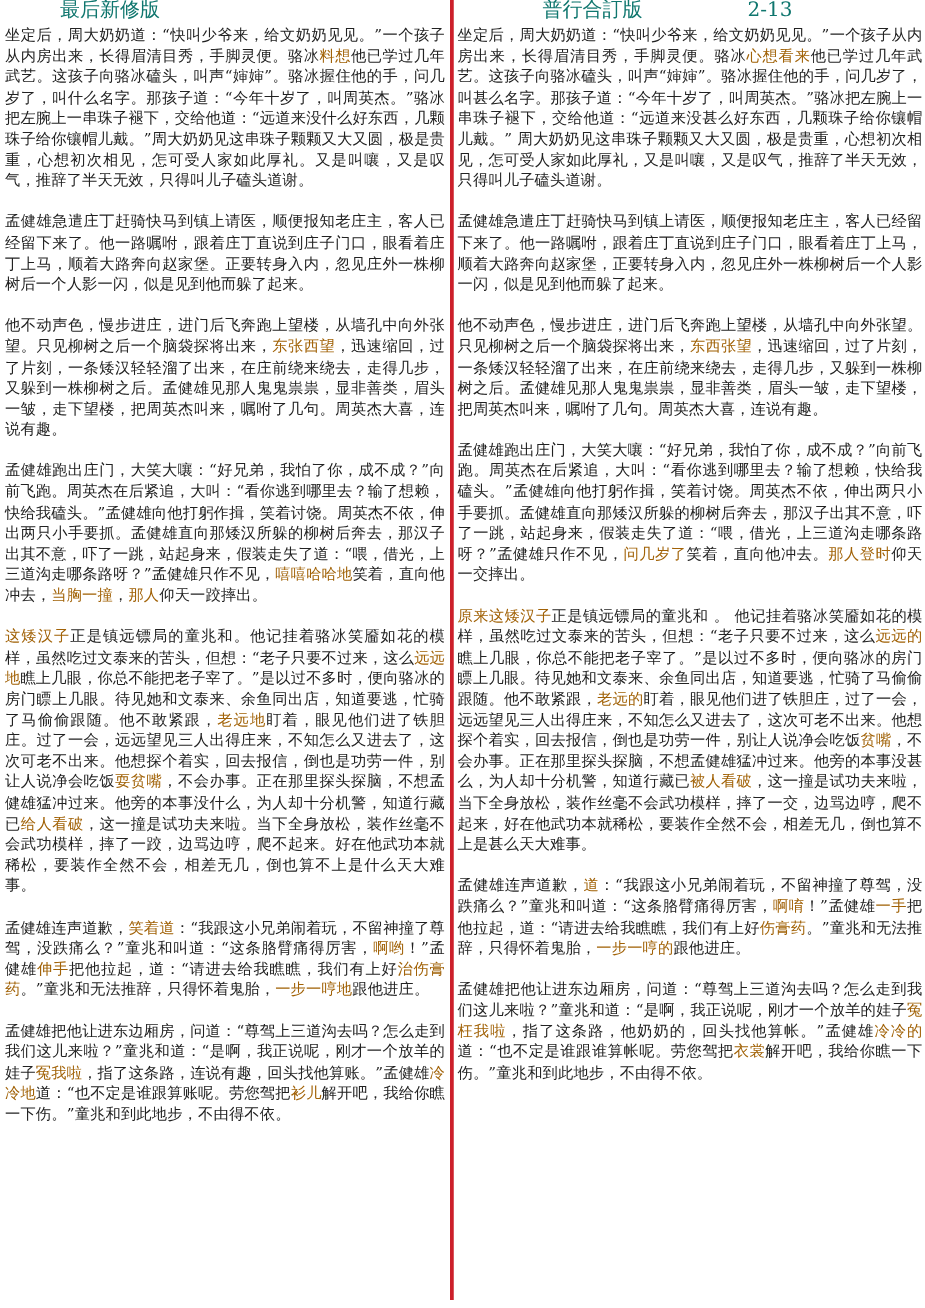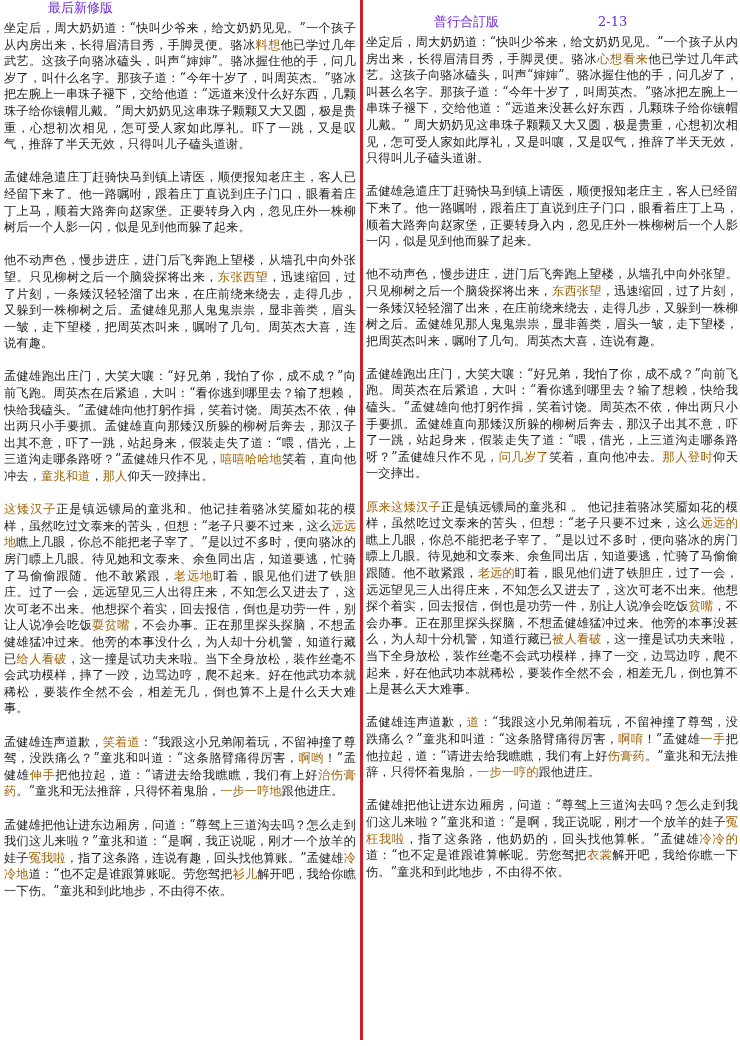--- a/index.html
+++ b/index.html
@@ -1,42 +1,42 @@
 <!DOCTYPE html>
 <html><head>
 <meta charset="utf-8">
 <style>
   html, body { margin:0; padding:0; background:#ffffff; }
   body { width:740px; height:1046px; position:relative; overflow:hidden;
          font-family:"DejaVu Serif", "Liberation Serif", serif; color:#222; }
   .col { position:absolute; top:0; }
   .col.left { left:4px; width:352px; }
-  .col.right { left:366px; width:372px;margin-top:14px; }
+  .col.right { left:366px; width:372px; }
   .divider { position:absolute; left:360px; top:0; width:3px; height:1040px; background:#cc1f2a; }
-  .head { height:20px; font-size:13px; line-height:20px; position:relative; color:#6d28d9; }
+  .head { height:20px; font-size:16px; line-height:20px; position:relative; color:#0f766e; }
   .left .head .title { position:absolute; left:44px; top:-2px; }
   .right .head .title { position:absolute; left:68px; top:-2px; }
   .right .head .page { position:absolute; left:232px; top:-2px; }
   .para { font-size:12.2px; line-height:16.6px; text-align:justify; margin:0 0 16.6px 0; letter-spacing:0.15px; }
   .hl { color:#a16207; }
 </style>
 </head>
 <body>
 
 <div class="divider"></div>
 
 <div class="col left">
   <div class="head">
     <span class="title">最后新修版</span>
   </div>
   <div class="body">
-      <p class="para"><span>坐定后，周大奶奶道：“快叫少爷来，给文奶奶见见。”一个孩子从内房出来，长得眉清目秀，手脚灵便。骆冰</span><span class="hl">料想</span><span>他已学过几年武艺。这孩子向骆冰磕头，叫声“婶婶”。骆冰握住他的手，问几岁了，叫什么名字。那孩子道：“今年十岁了，叫周英杰。”骆冰把左腕上一串珠子褪下，交给他道：“远道来没什么好东西，几颗珠子给你镶帽儿戴。”周大奶奶见这串珠子颗颗又大又圆，极是贵重，心想初次相见，怎可受人家如此厚礼。吓了一跳，又是叹气，推辞了半天无效，只得叫儿子磕头道谢。</span></p>
+      <p class="para"><span>坐定后，周大奶奶道：“快叫少爷来，给文奶奶见见。”一个孩子从内房出来，长得眉清目秀，手脚灵便。骆冰</span><span class="hl">料想</span><span>他已学过几年武艺。这孩子向骆冰磕头，叫声“婶婶”。骆冰握住他的手，问几岁了，叫什么名字。那孩子道：“今年十岁了，叫周英杰。”骆冰把左腕上一串珠子褪下，交给他道：“远道来没什么好东西，几颗珠子给你镶帽儿戴。”周大奶奶见这串珠子颗颗又大又圆，极是贵重，心想初次相见，怎可受人家如此厚礼。又是叫嚷，又是叹气，推辞了半天无效，只得叫儿子磕头道谢。</span></p>
       <p class="para"><span>孟健雄急遣庄丁赶骑快马到镇上请医，顺便报知老庄主，客人已经留下来了。他一路嘱咐，跟着庄丁直说到庄子门口，眼看着庄丁上马，顺着大路奔向赵家堡。正要转身入内，忽见庄外一株柳树后一个人影一闪，似是见到他而躲了起来。</span></p>
       <p class="para"><span>他不动声色，慢步进庄，进门后飞奔跑上望楼，从墙孔中向外张望。只见柳树之后一个脑袋探将出来，</span><span class="hl">东张西望</span><span>，迅速缩回，过了片刻，一条矮汉轻轻溜了出来，在庄前绕来绕去，走得几步，又躲到一株柳树之后。孟健雄见那人鬼鬼祟祟，显非善类，眉头一皱，走下望楼，把周英杰叫来，嘱咐了几句。周英杰大喜，连说有趣。</span></p>
-      <p class="para"><span>孟健雄跑出庄门，大笑大嚷：“好兄弟，我怕了你，成不成？”向前飞跑。周英杰在后紧追，大叫：“看你逃到哪里去？输了想赖，快给我磕头。”孟健雄向他打躬作揖，笑着讨饶。周英杰不依，伸出两只小手要抓。孟健雄直向那矮汉所躲的柳树后奔去，那汉子出其不意，吓了一跳，站起身来，假装走失了道：“喂，借光，上三道沟走哪条路呀？”孟健雄只作不见，</span><span class="hl">嘻嘻哈哈地</span><span>笑着，直向他冲去，</span><span class="hl">童兆和道</span><span>，</span><span class="hl">那人</span><span>仰天一跤摔出。</span></p>
+      <p class="para"><span>孟健雄跑出庄门，大笑大嚷：“好兄弟，我怕了你，成不成？”向前飞跑。周英杰在后紧追，大叫：“看你逃到哪里去？输了想赖，快给我磕头。”孟健雄向他打躬作揖，笑着讨饶。周英杰不依，伸出两只小手要抓。孟健雄直向那矮汉所躲的柳树后奔去，那汉子出其不意，吓了一跳，站起身来，假装走失了道：“喂，借光，上三道沟走哪条路呀？”孟健雄只作不见，</span><span class="hl">嘻嘻哈哈地</span><span>笑着，直向他冲去，</span><span class="hl">当胸一撞</span><span>，</span><span class="hl">那人</span><span>仰天一跤摔出。</span></p>
       <p class="para"><span class="hl">这矮汉子</span><span>正是镇远镖局的童兆和。他记挂着骆冰笑靥如花的模样，虽然吃过文泰来的苦头，但想：“老子只要不过来，这么</span><span class="hl">远远地</span><span>瞧上几眼，你总不能把老子宰了。”是以过不多时，便向骆冰的房门瞟上几眼。待见她和文泰来、余鱼同出店，知道要逃，忙骑了马偷偷跟随。他不敢紧跟，</span><span class="hl">老远地</span><span>盯着，眼见他们进了铁胆庄。过了一会，远远望见三人出得庄来，不知怎么又进去了，这次可老不出来。他想探个着实，回去报信，倒也是功劳一件，别让人说净会吃饭</span><span class="hl">耍贫嘴</span><span>，不会办事。正在那里探头探脑，不想孟健雄猛冲过来。他旁的本事没什么，为人却十分机警，知道行藏已</span><span class="hl">给人看破</span><span>，这一撞是试功夫来啦。当下全身放松，装作丝毫不会武功模样，摔了一跤，边骂边哼，爬不起来。好在他武功本就稀松，要装作全然不会，相差无几，倒也算不上是什么天大难事。</span></p>
       <p class="para"><span>孟健雄连声道歉，</span><span class="hl">笑着道</span><span>：“我跟这小兄弟闹着玩，不留神撞了尊驾，没跌痛么？”童兆和叫道：“这条胳臂痛得厉害，</span><span class="hl">啊哟</span><span>！”孟健雄</span><span class="hl">伸手</span><span>把他拉起，道：“请进去给我瞧瞧，我们有上好</span><span class="hl">治伤膏药</span><span>。”童兆和无法推辞，只得怀着鬼胎，</span><span class="hl">一步一哼地</span><span>跟他进庄。</span></p>
       <p class="para"><span>孟健雄把他让进东边厢房，问道：“尊驾上三道沟去吗？怎么走到我们这儿来啦？”童兆和道：“是啊，我正说呢，刚才一个放羊的娃子</span><span class="hl">冤我啦</span><span>，指了这条路，连说有趣，回头找他算账。”孟健雄</span><span class="hl">冷冷地</span><span>道：“也不定是谁跟算账呢。劳您驾把</span><span class="hl">衫儿</span><span>解开吧，我给你瞧一下伤。”童兆和到此地步，不由得不依。</span></p>
     </div>
 </div>
 
 <div class="col right">
   <div class="head">
     <span class="title">普行合訂版</span>
     <span class="page">2-13</span>

